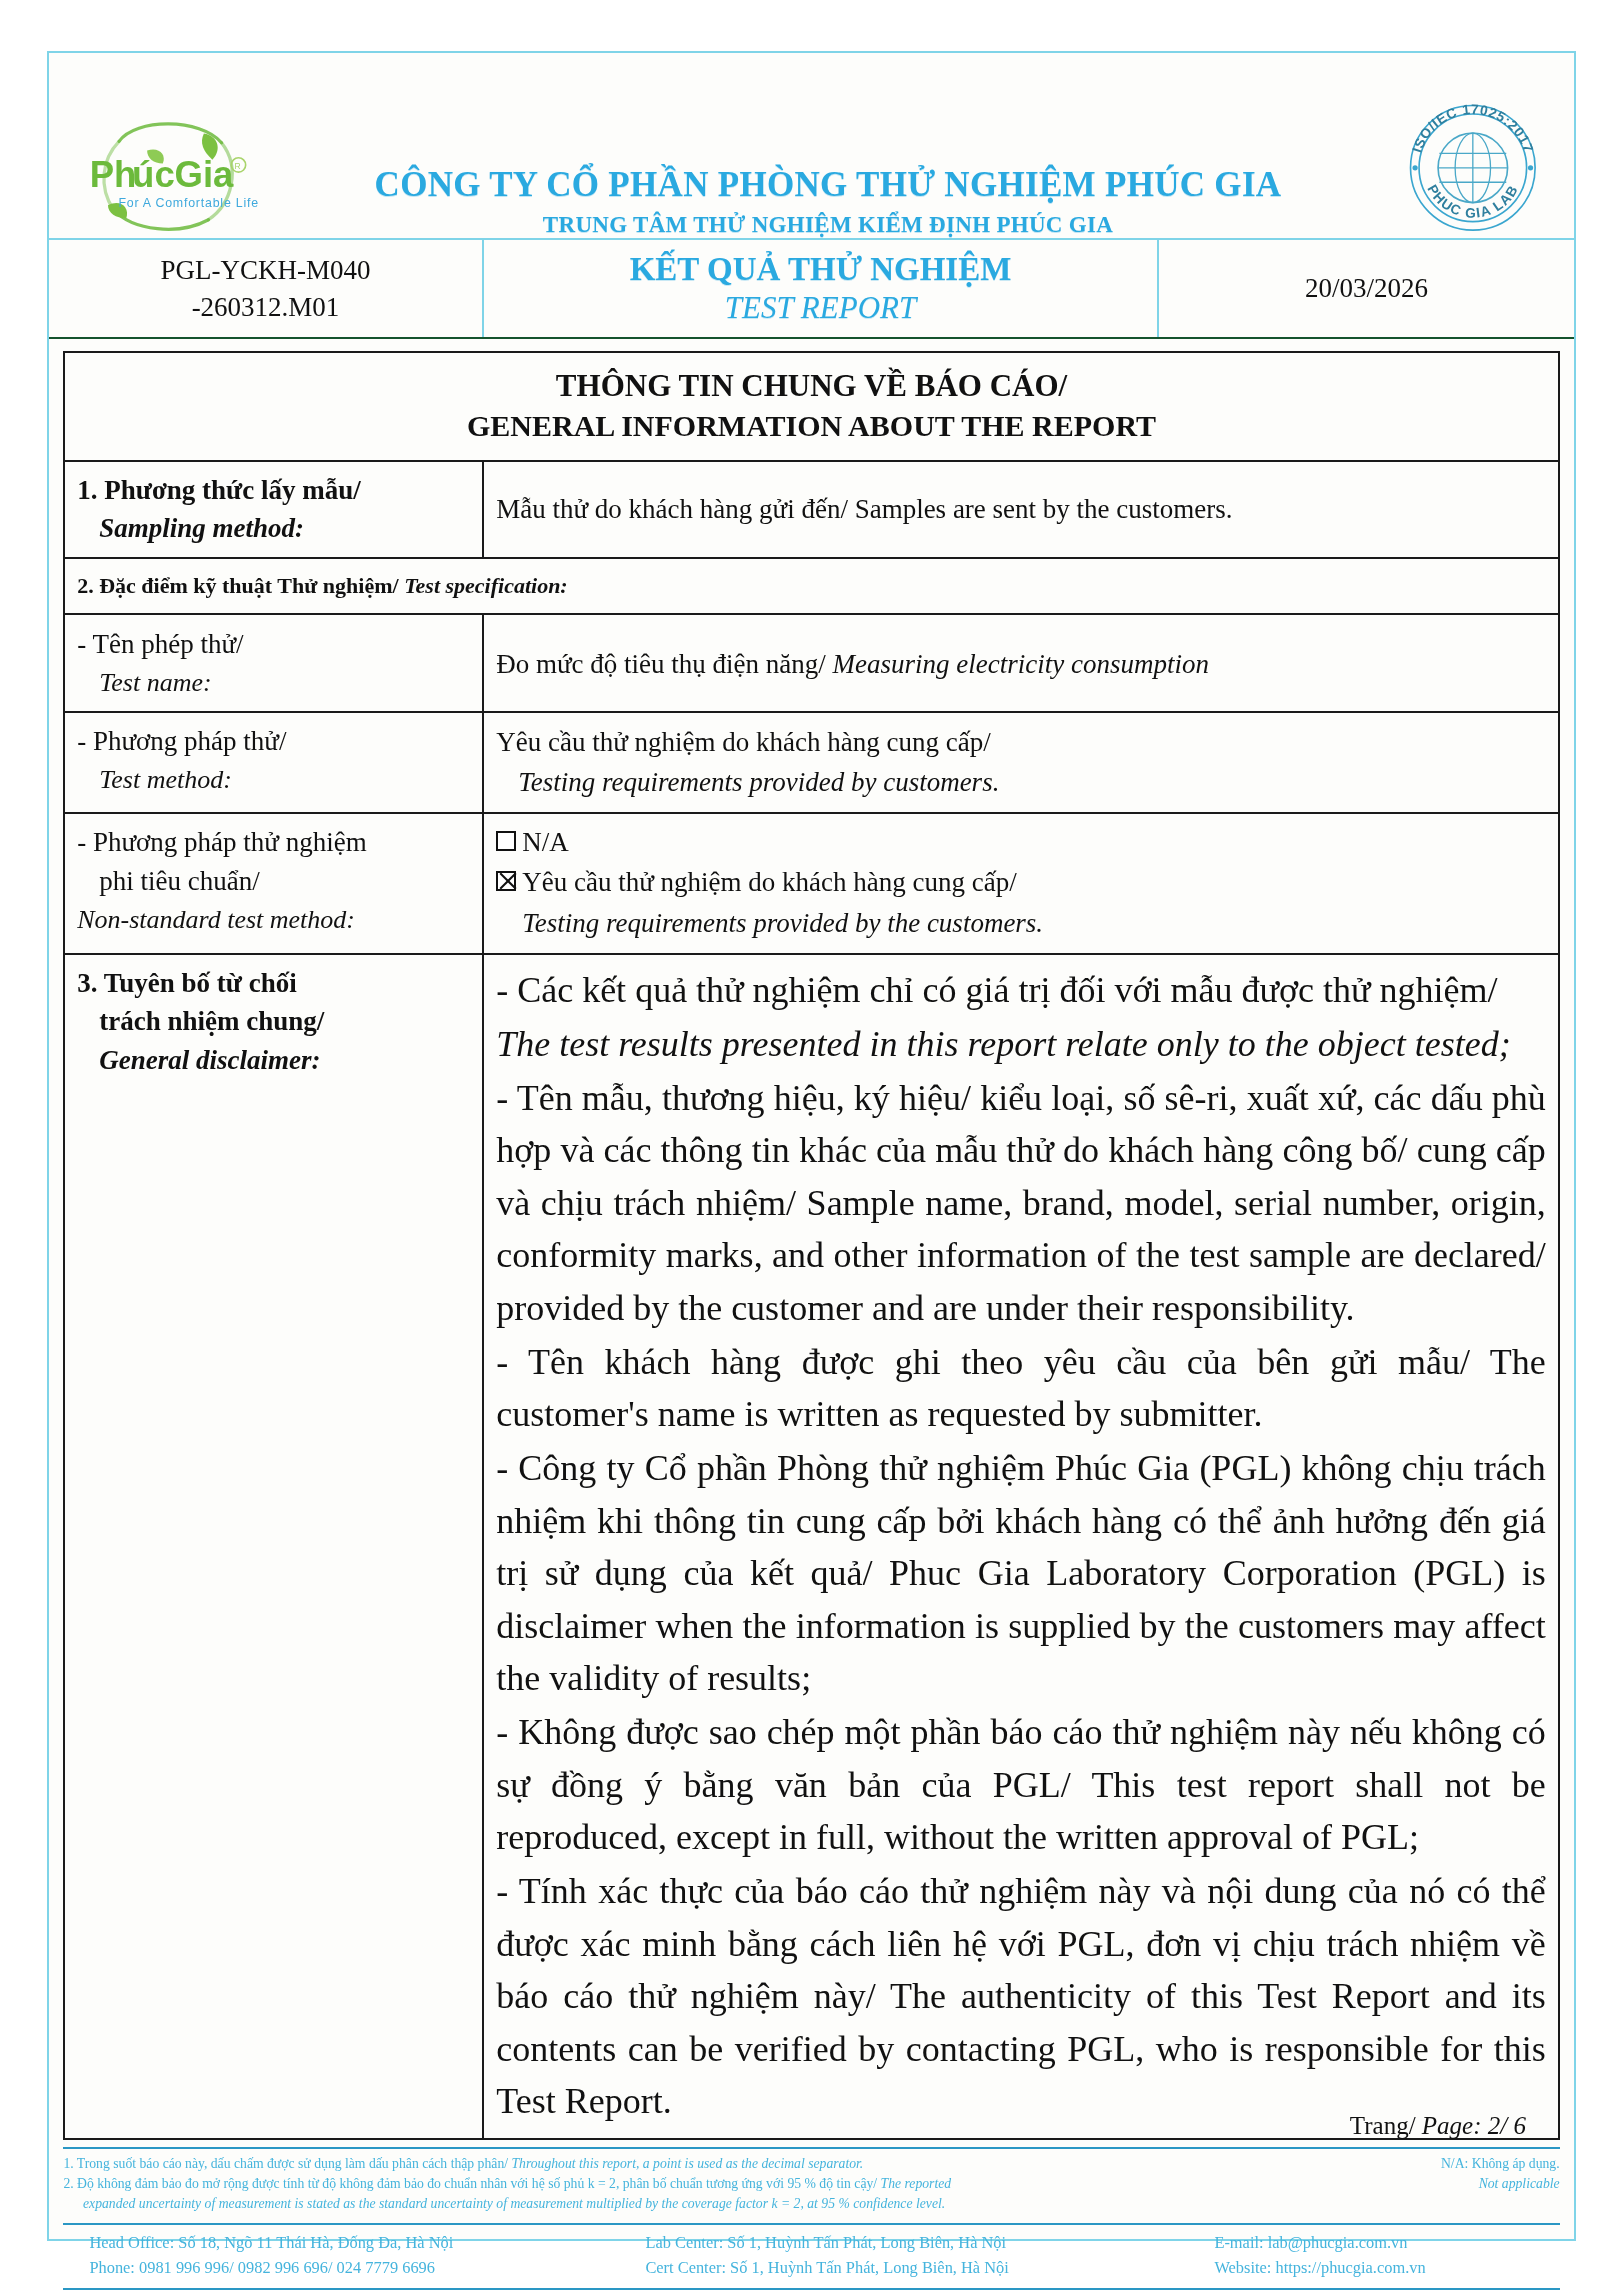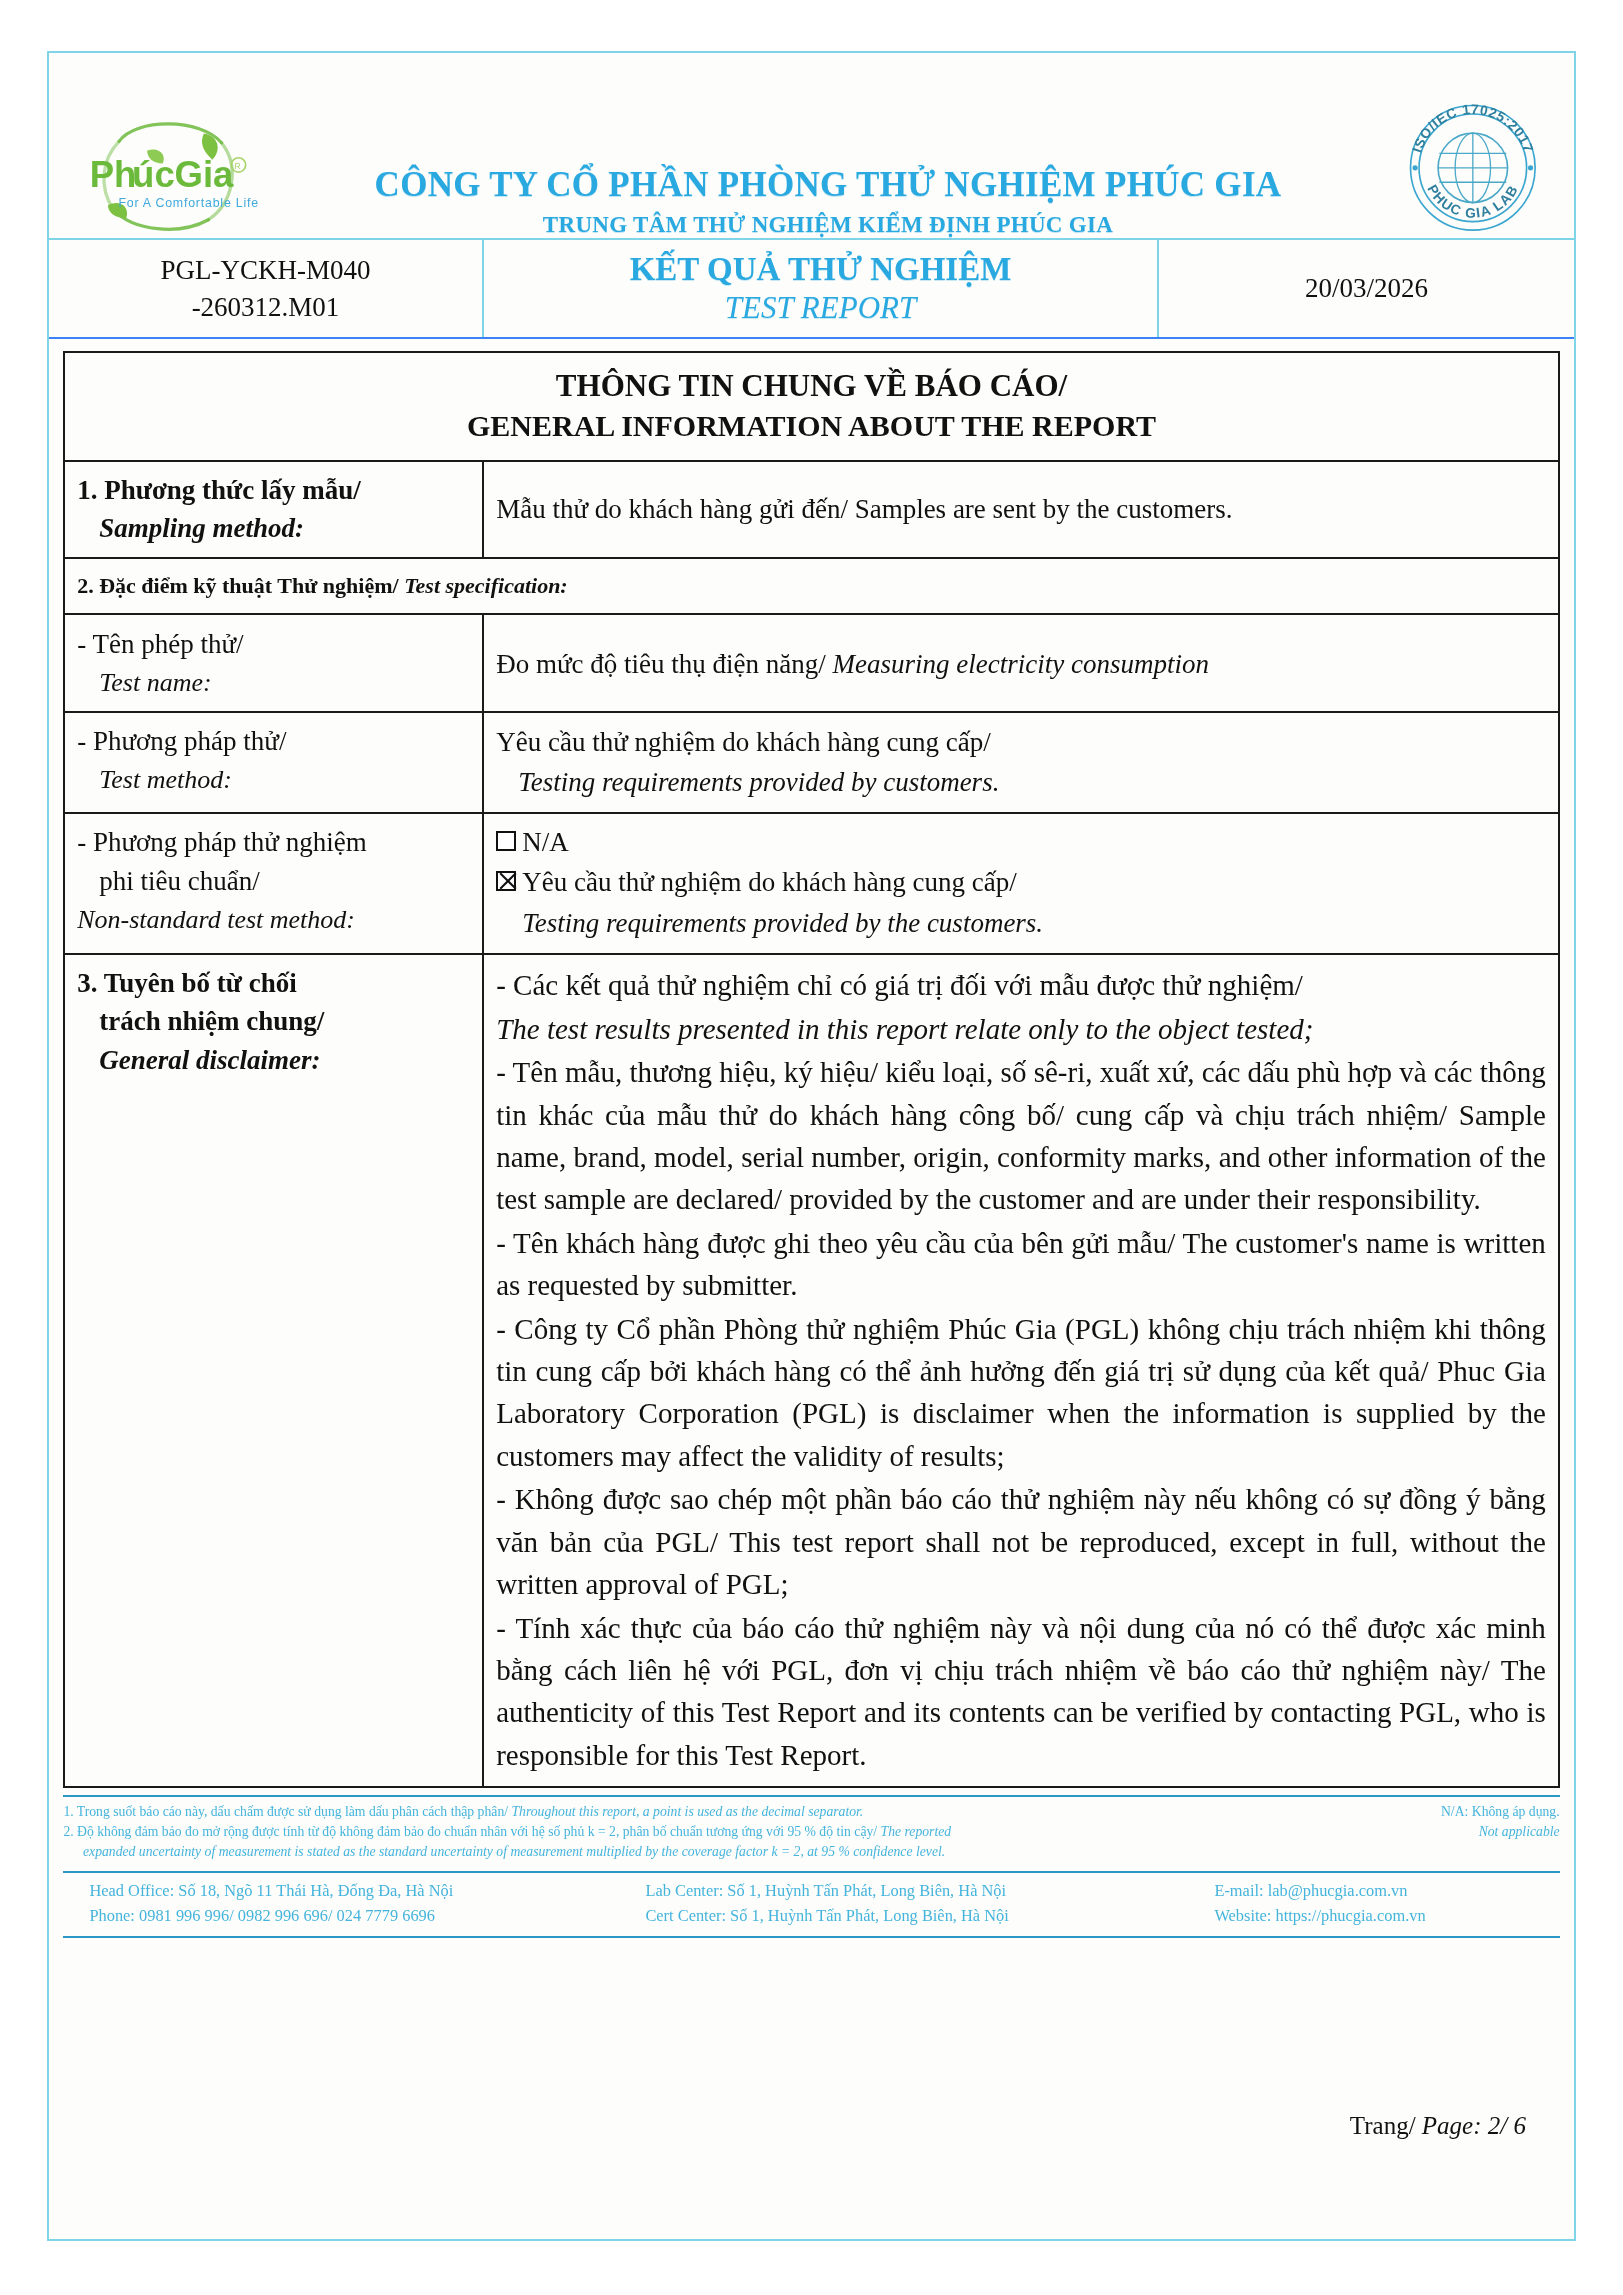--- a/index.html
+++ b/index.html
@@ -63,21 +63,21 @@
     flex: 0 0 183px;
     display: flex;
     align-items: center;
     justify-content: center;
   }
 
   
   .coderow {
     display: flex;
     height: 99px;
-    border-bottom: 2px solid #3b82f6;
+    border-bottom: 2px solid #14532d;
   }
   .coderow > div {
     display: flex;
     flex-direction: column;
     align-items: center;
     justify-content: center;
   }
   .cell-code {
     flex: 0 0 435px;
     border-right: 2px solid #7fd4e8;
@@ -174,21 +174,21 @@
     position: absolute;
     left: -1.3px; top: 7.2px;
     width: 22px; height: 2px;
     background: #111;
   }
   .box.checked::before { transform: rotate(45deg); }
   .box.checked::after  { transform: rotate(-45deg); }
 
   .disc p {
     margin: 0 0 1.3px 0;
-    font-size: 29px;
+    font-size: 36px;
     line-height: 1.46;
     text-align: justify;
   }
   .disc p.just { text-align: justify; text-align-last: left; }
   .disc .it { font-style: italic; }
 
   
   .footnotes {
     margin: 6.5px 14.4px 0 14.4px;
     border-top: 2px solid #2a97c4;

